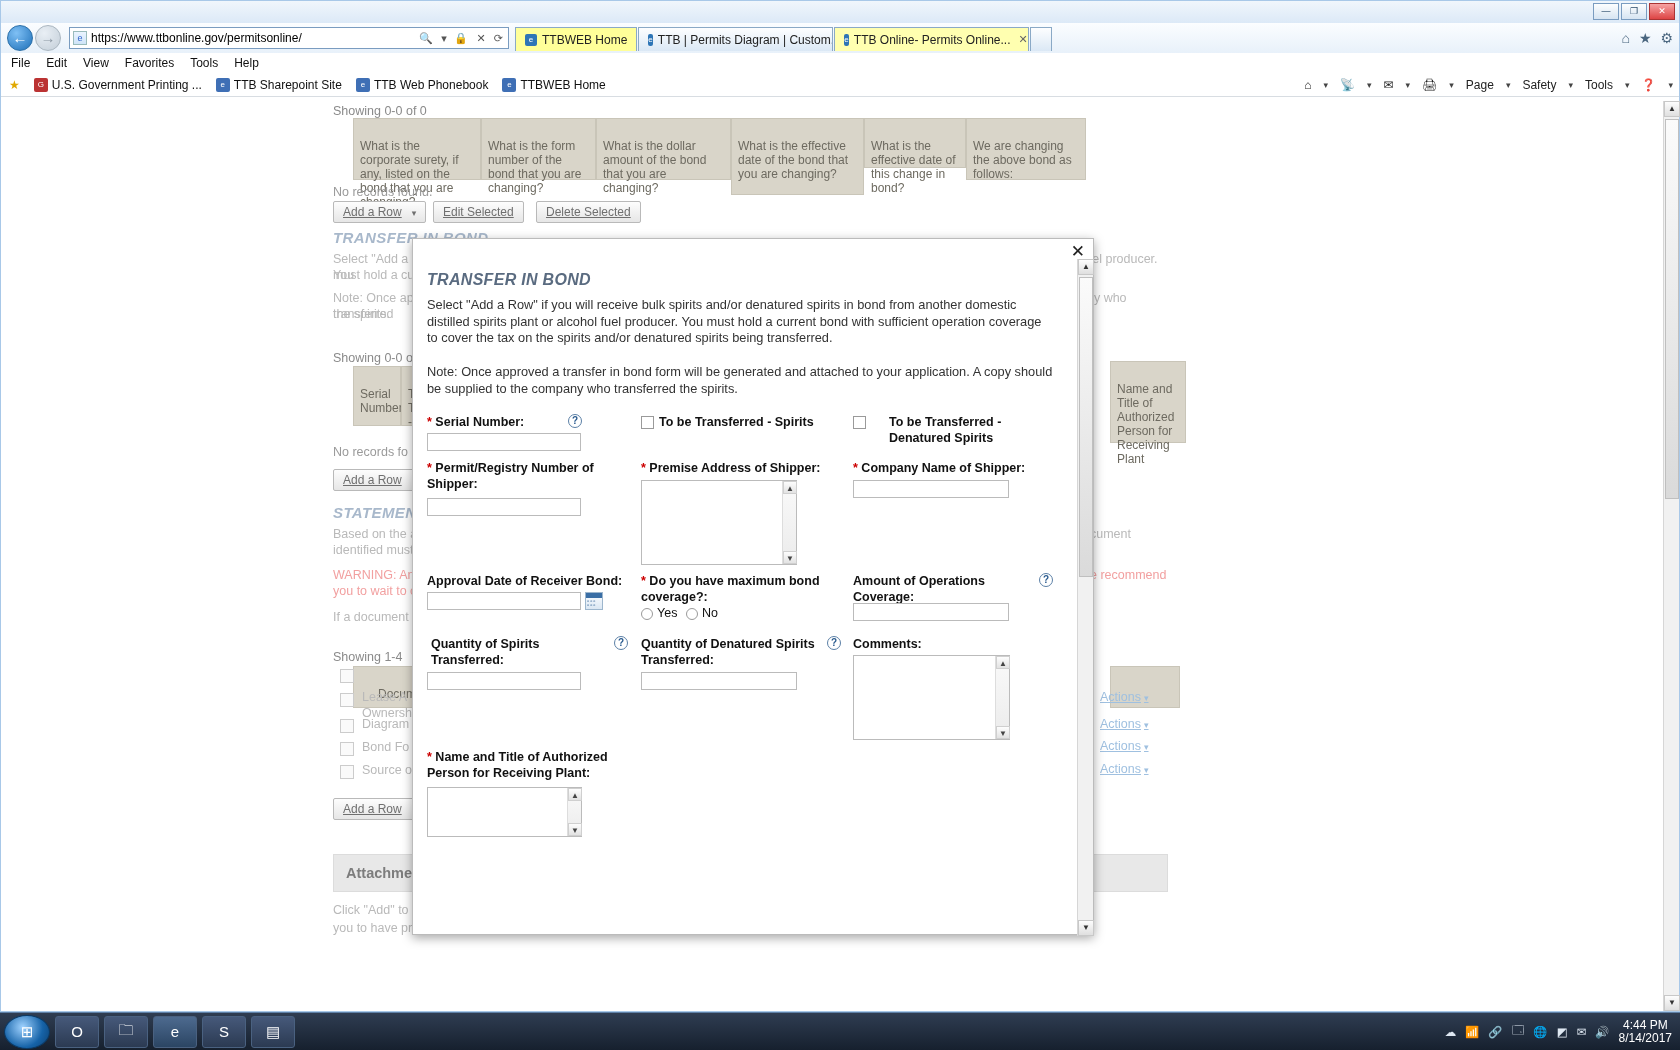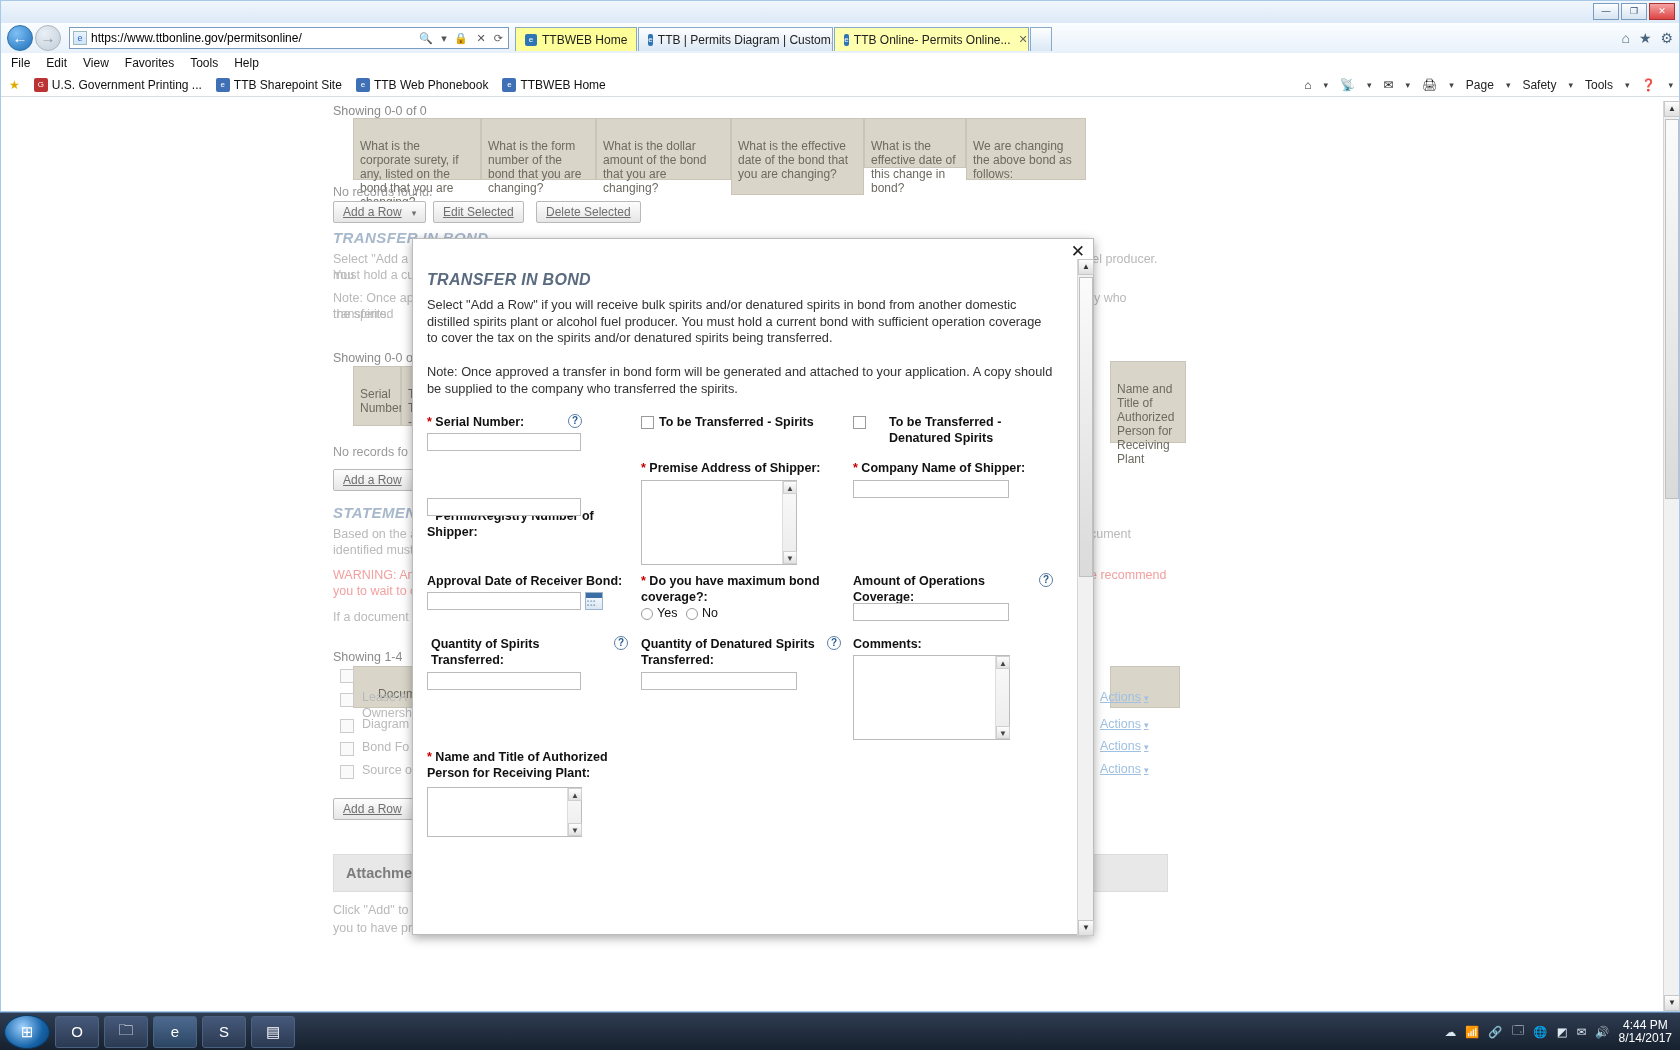--- a/index.html
+++ b/index.html
@@ -443,21 +443,21 @@
           <div class="cbox" style="left:228px; top:157px;"></div>
           <div class="f-label" style="left:246px; top:155px; width:180px;">
             <b>To be Transferred - Spirits</b>
           </div>
 
           <div class="cbox" style="left:440px; top:157px;"></div>
           <div class="f-label" style="left:476px; top:155px; width:150px;">
             <b>To be Transferred - Denatured Spirits</b>
           </div>
 
-          <div class="f-label" style="left:14px; top:201px; width:200px;margin-top:48px;">
+          <div class="f-label" style="left:14px; top:201px; width:200px;">
             <span class="req">*</span> <b>Permit/Registry Number of Shipper:</b>
           </div>
           <input class="inp" style="left: 14px; top: 239px; width: 154px;" value="">
 
           <div class="f-label" style="left:228px; top:201px; width:200px;">
             <span class="req">*</span> <b>Premise Address of Shipper:</b>
           </div>
           <div class="ta" style="left:228px; top:221px; width:156px; height:85px;">
             <div class="sb">
               <div class="up">▲</div>

